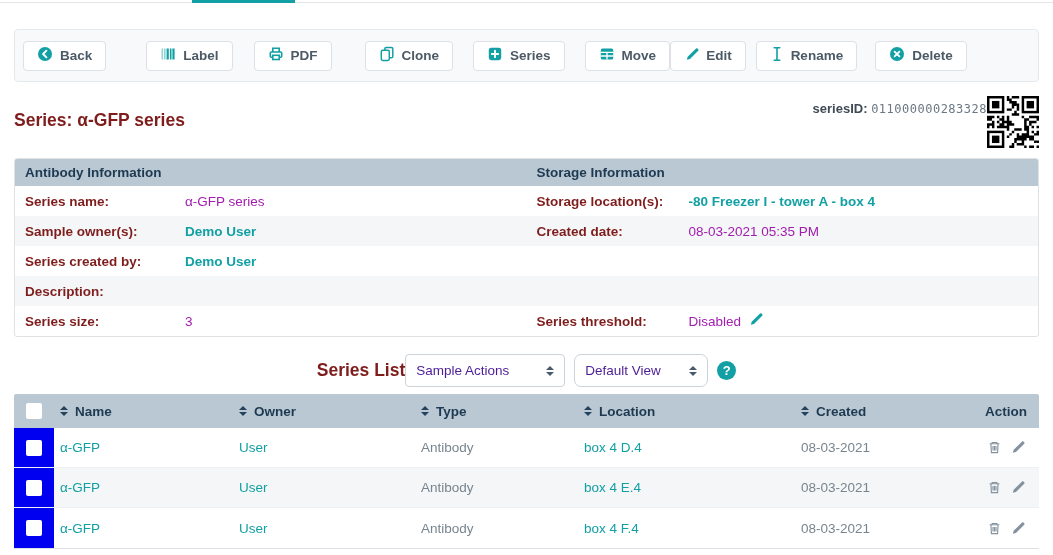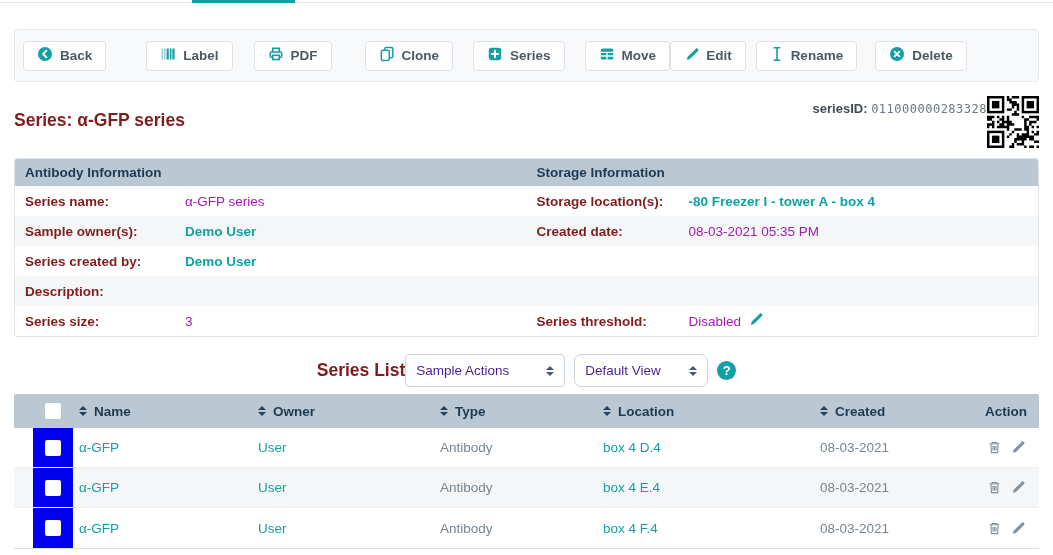--- a/index.html
+++ b/index.html
@@ -50,21 +50,21 @@
   
   .sort{display:inline-flex;flex-direction:column;gap:2px;}
   .tri{width:0;height:0;border-left:4px solid transparent;border-right:4px solid transparent;display:block;}
   .tri.up{border-bottom:4px solid #25425c;}
   .tri.dn{border-top:4px solid #25425c;}
   .select .tri.up{border-bottom-color:#49586a;}
   .select .tri.dn{border-top-color:#49586a;}
 
   
   .table{margin:7px 14px 0;font-size:13.5px;border-bottom:1px solid #dde1e5;}
-  .thead,.trow{display:grid;grid-template-columns:40px 179px 182px 163px 217px 160px 1fr;padding-left:19px;}
+  .thead,.trow{display:grid;grid-template-columns:40px 179px 182px 163px 217px 160px 1fr;}
   .thead{background:#b9c8d2;height:34px;align-items:center;border-radius:2px 2px 0 0;}
   .th{display:flex;align-items:center;gap:7px;font-weight:bold;color:#1e3a52;padding-left:6px;cursor:pointer;}
   .th.action{justify-content:flex-end;padding-right:12px;cursor:default;}
   .th-cb{display:flex;align-items:center;justify-content:center;}
   .cb{width:16px;height:16px;background:#fff;border-radius:2px;cursor:pointer;}
   .trow{height:40px;border-bottom:1px solid #eef1f3;}
   .trow:last-child{border-bottom:none;}
   .trow.alt{background:#f4f6f7;}
   .cb-cell{background:#0000f0;display:flex;align-items:center;justify-content:center;}
   .cell{display:flex;align-items:center;color:#78858f;padding-left:6px;}

